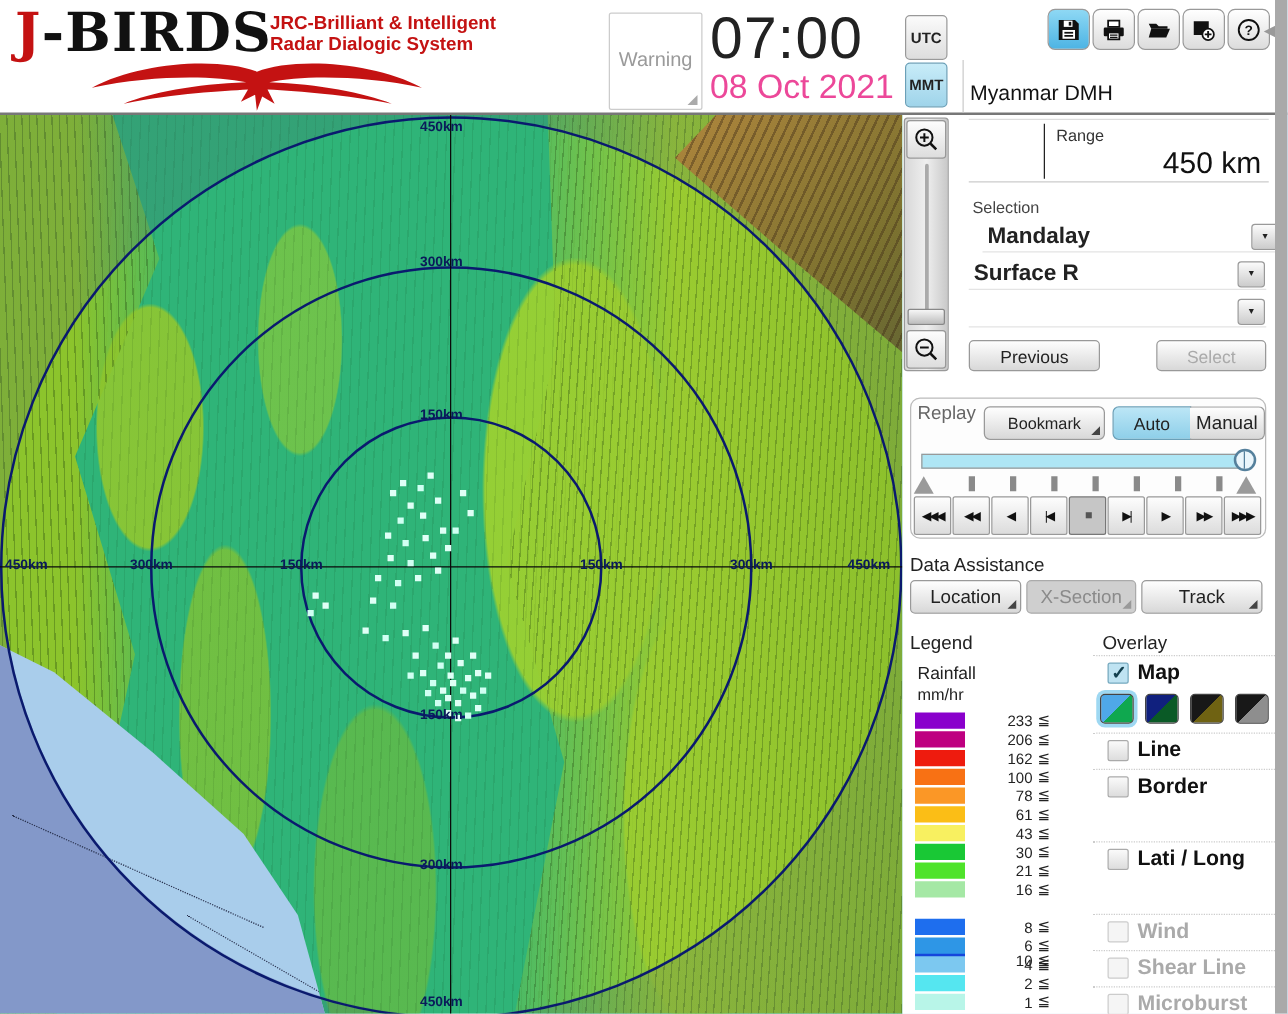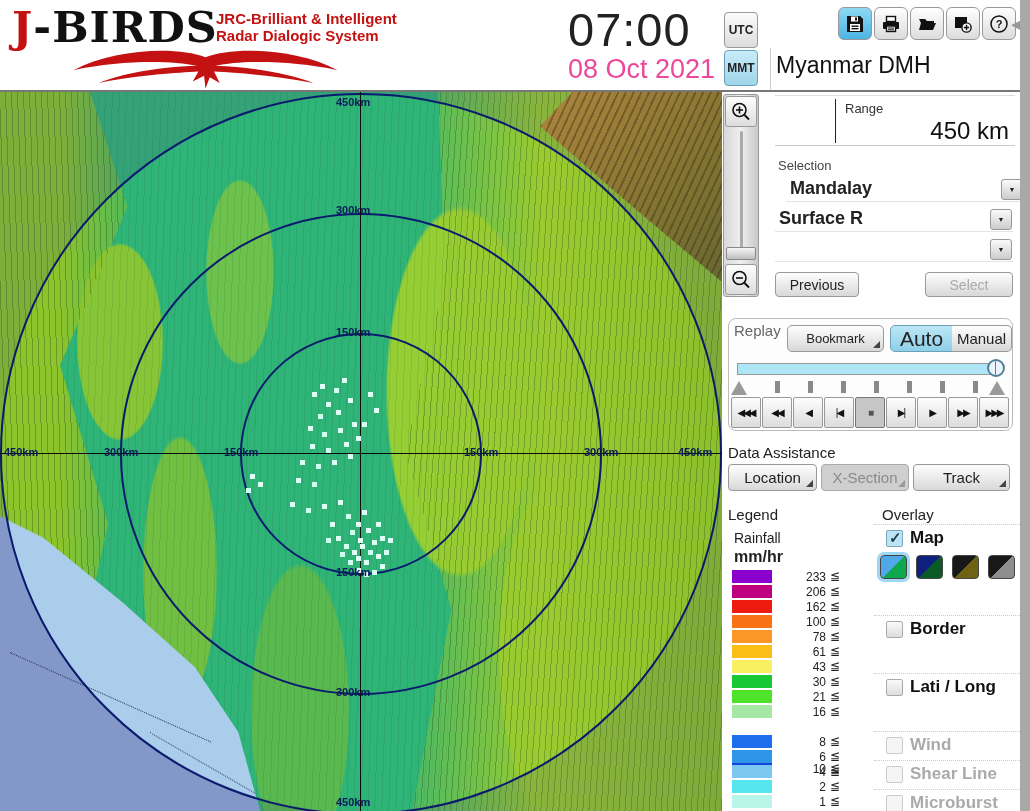--- a/index.html
+++ b/index.html
@@ -25,21 +25,21 @@
           box-sizing:border-box;font-size:12px;font-weight:bold;color:#222;
           display:flex;align-items:center;justify-content:center;background:linear-gradient(#fbfbfb,#ddd);}
   .tz-utc{top:12px;}
   .tz-mmt{top:50px;background:linear-gradient(#c8ecf8,#9fd4ea);border-color:#6aa0b8;}
   .toolbar{position:absolute;left:838px;top:7px;display:flex;gap:2px;}
   .tool-btn{width:34px;height:33px;border:1px solid #999;border-radius:6px;box-sizing:border-box;
           background:linear-gradient(#fff,#dcdcdc);display:flex;align-items:center;justify-content:center;}
   .tool-btn.active{background:linear-gradient(#8ed8f4,#4db4e4);}
   .collapse-arrow{position:absolute;left:1011px;top:16px;color:#999;font-size:14px;}
   .station-divider{position:absolute;left:770px;top:48px;width:1px;height:42px;background:#ccc;}
-  .station-name{position:absolute;left:776px;top:52px;font-size:23px;color:#111;}
+  .station-name{position:absolute;left:776px;top:65px;font-size:17px;color:#111;}
   
   .edge-strip{position:absolute;left:1020px;top:0;width:10px;height:811px;background:#a9a9a9;}
   
   .map{position:absolute;left:0;top:92px;width:722px;height:719px;overflow:hidden;background:#2fb478;}
   .map *{position:absolute;}
   .hills{left:0;top:0;width:722px;height:719px;background:
      radial-gradient(ellipse 70px 160px at 120px 250px, rgba(150,200,44,.85) 0 60%, transparent 62%),
      radial-gradient(ellipse 60px 220px at 180px 480px, rgba(140,196,44,.7) 0 60%, transparent 62%),
      radial-gradient(ellipse 55px 150px at 240px 180px, rgba(150,204,48,.6) 0 60%, transparent 62%),
      radial-gradient(ellipse 80px 240px at 300px 620px, rgba(130,190,40,.5) 0 60%, transparent 62%),
@@ -110,31 +110,31 @@
   .sel-label{left:56px;top:66px;font-size:13px;color:#444;}
   .dd-row{left:53px;width:238px;height:25px;background:#fff;border-bottom:1px solid #e4e4e4;}
   .dd1{top:85px;margin-left:11px;} .dd2{top:115px;} .dd3{top:145px;}
   .dd-text{left:4px;top:1px;font-size:18px;font-weight:600;color:#222;}
   .dd-btn{right:1px;top:2px;width:22px;height:21px;border:1px solid #999;border-radius:3px;
       background:linear-gradient(#fbfbfb,#ccc);display:flex;align-items:center;justify-content:center;
       font-size:7px;color:#222;}
   .btn{border:1px solid #999;border-radius:4px;background:linear-gradient(#fefefe,#d8d8d8);
       display:flex;align-items:center;justify-content:center;font-size:14px;color:#222;}
   .btn.disabled{color:#aaa;}
-  .prev-btn{left:53px;top:180px;width:84px;height:25px;}
+  .prev-btn{left:53px;top:180px;width:105px;height:25px;}
   .select-btn{left:203px;top:180px;width:88px;height:25px;}
   .corner::after{content:"";position:absolute;right:3px;bottom:3px;
       border-left:7px solid transparent;border-bottom:7px solid #444;}
   .corner.dim::after{border-bottom-color:#999;}
   
   .replay-box{left:6px;top:226px;width:285px;height:113px;border:1px solid #bbb;border-radius:8px;background:#fdfdfd;}
   .replay-label{left:5px;top:3px;font-size:15px;color:#666;}
   .bookmark-btn{left:58px;top:6px;width:97px;height:27px;font-size:13px;border-radius:5px;}
   .auto-btn{left:161px;top:6px;width:63px;height:27px;border-radius:5px 0 0 5px;
-      background:linear-gradient(#bce6f6,#8ecfe9);border-color:#6aa0b8;font-size:21px;}
+      background:linear-gradient(#bce6f6,#8ecfe9);border-color:#6aa0b8;font-size:14px;}
   .manual-btn{left:223px;top:6px;width:60px;height:27px;border-radius:0 5px 5px 0;border-left:none;font-size:15px;}
   .seek-track{left:8px;top:44px;width:264px;height:12px;background:#aee6f5;border:1px solid #999;}
   .seek-thumb{left:258px;top:40px;width:18px;height:18px;border:2px solid #55809c;border-radius:50%;
       background:#eaf5fb;}
   .seek-thumb::after{content:"";position:absolute;left:6px;top:0;width:1px;height:14px;background:#55809c;}
   .tick{top:62px;width:5px;height:12px;background:#8a8a8a;}
   .tri{top:62px;width:0;height:0;border-left:8px solid transparent;border-right:8px solid transparent;
       border-bottom:14px solid #9a9a9a;}
   .pb-btn{top:78px;width:30px;height:31px;border:1px solid #999;background:linear-gradient(#fdfdfd,#dcdcdc);
       display:flex;align-items:center;justify-content:center;font-size:10px;letter-spacing:-2px;color:#111;
@@ -143,21 +143,21 @@
   
   .da-label{left:6px;top:352px;font-size:15px;color:#222;}
   .da-btn{top:372px;height:27px;font-size:15px;}
   .da1{left:6px;width:89px;} 
   .da2{left:99px;width:88px;background:#cfcfcf;color:#8a8a8a;border-color:#aaa;}
   .da3{left:191px;width:97px;}
   
   .legend-label{left:6px;top:414px;font-size:15px;color:#222;}
   .overlay-label{left:160px;top:414px;font-size:15px;color:#222;}
   .rainfall-1{left:12px;top:438px;font-size:14px;color:#222;}
-  .rainfall-2{left:12px;top:456px;font-size:16px;color:#222;font-weight:bold;}
+  .rainfall-2{left:12px;top:456px;font-size:13px;color:#222;}
   .lg-row{left:8px;width:130px;height:14px;}
   .lg-swatch{left:2px;top:0;width:40px;height:13px;}
   .lg-val{left:44px;top:0;width:52px;text-align:right;font-size:12px;color:#222;}
   .lg-suffix{left:100px;top:-1px;font-size:12px;color:#222;}
   
   .ov-col{left:152px;top:436px;width:146px;height:283px;}
   .ov-row{left:0;width:146px;height:24px;}
   .ov-row::before{content:"";position:absolute;left:0;top:-4px;width:146px;border-top:1px dotted #ccc;}
   .cb{left:12px;top:2px;width:17px;height:17px;border:1px solid #aaa;border-radius:2px;
       background:linear-gradient(#fafafa,#ddd);}
@@ -179,20 +179,23 @@
     <div class="brand"><span class="accent">J</span><span>-BIRDS</span></div>
     <div class="tagline">
       <div>JRC-Brilliant &amp; Intelligent</div>
       <div>Radar  Dialogic  System</div>
     </div>
     <svg class="eagle" width="375" height="44" viewBox="0 0 380 62">
       <path fill="#c41212" d="M190,16 C150,0 60,4 4,34 C70,20 140,20 178,28 C120,30 70,40 40,52 C100,40 150,38 180,36 L172,50 L188,42 L190,60 L196,44 L210,52 L202,36 C240,38 290,42 342,52 C310,40 260,30 204,28 C240,20 310,20 376,34 C320,4 230,0 190,16 Z"></path>
     </svg>
   </div>
 
+  <div class="warning-btn">
+    <span>Warning</span>
+  </div>
 
   <div class="clock-time">07:00</div>
   <div class="clock-date">08 Oct 2021</div>
 
   <div class="tz-btn tz-utc">UTC</div>
   <div class="tz-btn tz-mmt">MMT</div>
 
   <div class="toolbar">
     <div class="tool-btn active">
       <svg class="icon-svg" width="20" height="20" viewBox="0 0 20 20">
@@ -439,20 +442,24 @@
     <div class="ov-row" style="top:0;">
       <div class="cb checked"></div>
       <div class="ov-text">Map</div>
     </div>
     <div class="style-row">
       <div class="style-sw sel" style="left: 6px; background: linear-gradient(135deg, rgb(79, 168, 232) 0px, rgb(79, 168, 232) 50%, rgb(15, 168, 79) 50%, rgb(15, 168, 79) 100%);"></div>
       <div class="style-sw" style="left: 42px; background: linear-gradient(135deg, rgb(16, 32, 126) 0px, rgb(16, 32, 126) 50%, rgb(10, 90, 38) 50%, rgb(10, 90, 38) 100%);"></div>
       <div class="style-sw" style="left: 78px; background: linear-gradient(135deg, rgb(24, 24, 24) 0px, rgb(24, 24, 24) 50%, rgb(111, 98, 18) 50%, rgb(111, 98, 18) 100%);"></div>
       <div class="style-sw" style="left: 114px; background: linear-gradient(135deg, rgb(24, 24, 24) 0px, rgb(24, 24, 24) 50%, rgb(142, 142, 142) 50%, rgb(142, 142, 142) 100%);"></div>
     </div>
+    <div class="ov-row" style="top:62px;">
+      <div class="cb"></div>
+      <div class="ov-text">Line</div>
+    </div>
     <div class="ov-row" style="top:91px;">
       <div class="cb"></div>
       <div class="ov-text">Border</div>
     </div>
     <div class="ov-row" style="top:149px;">
       <div class="cb"></div>
       <div class="ov-text">Lati / Long</div>
     </div>
     <div class="ov-row off" style="top:207px;">
       <div class="cb off"></div>

